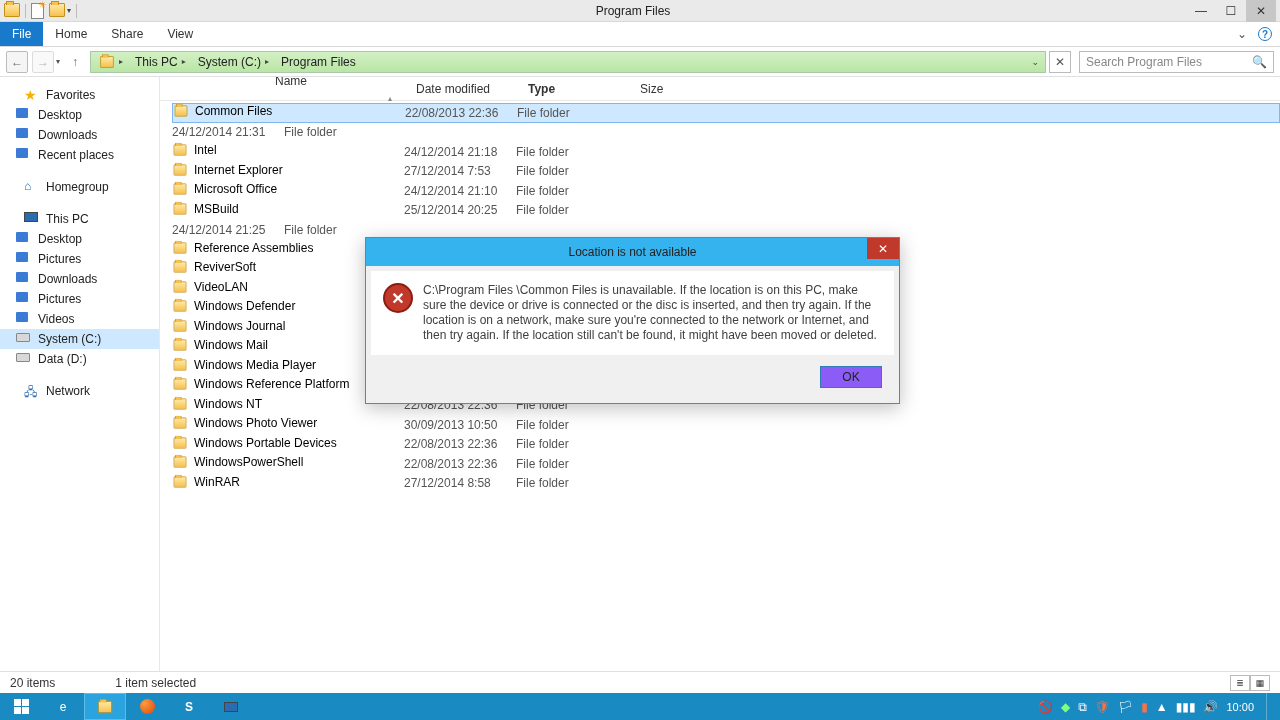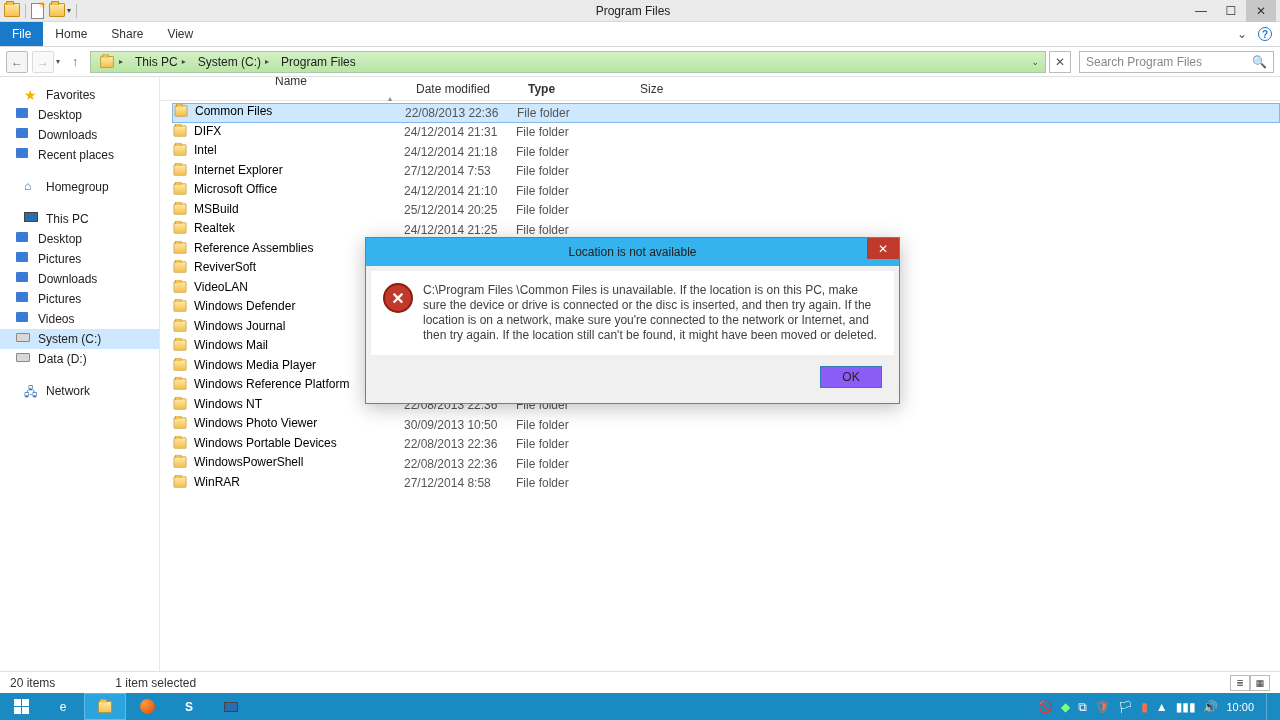--- a/index.html
+++ b/index.html
@@ -248,24 +248,20 @@
         <div class="row sel">
           <div class="c-name">
             <span class="ic-f"><span class="folder-glyph" style="transform:scale(.8)"></span></span>
             <span>Common Files</span>
           </div>
           <div class="c-date">22/08/2013 22:36</div>
           <div class="c-type">File folder</div>
           <div class="c-size"></div>
         </div>
         <div class="row">
-          <div class="c-name">
-            <span class="ic-f"><span class="folder-glyph" style="transform:scale(.8)"></span></span>
-            <span>DIFX</span>
-          </div>
           <div class="c-date">24/12/2014 21:31</div>
           <div class="c-type">File folder</div>
           <div class="c-size"></div>
         </div>
         <div class="row">
           <div class="c-name">
             <span class="ic-f"><span class="folder-glyph" style="transform:scale(.8)"></span></span>
             <span>Intel</span>
           </div>
           <div class="c-date">24/12/2014 21:18</div>
@@ -293,24 +289,20 @@
         <div class="row">
           <div class="c-name">
             <span class="ic-f"><span class="folder-glyph" style="transform:scale(.8)"></span></span>
             <span>MSBuild</span>
           </div>
           <div class="c-date">25/12/2014 20:25</div>
           <div class="c-type">File folder</div>
           <div class="c-size"></div>
         </div>
         <div class="row">
-          <div class="c-name">
-            <span class="ic-f"><span class="folder-glyph" style="transform:scale(.8)"></span></span>
-            <span>Realtek</span>
-          </div>
           <div class="c-date">24/12/2014 21:25</div>
           <div class="c-type">File folder</div>
           <div class="c-size"></div>
         </div>
         <div class="row">
           <div class="c-name">
             <span class="ic-f"><span class="folder-glyph" style="transform:scale(.8)"></span></span>
             <span>Reference Assemblies</span>
           </div>
           <div class="c-date"></div>

